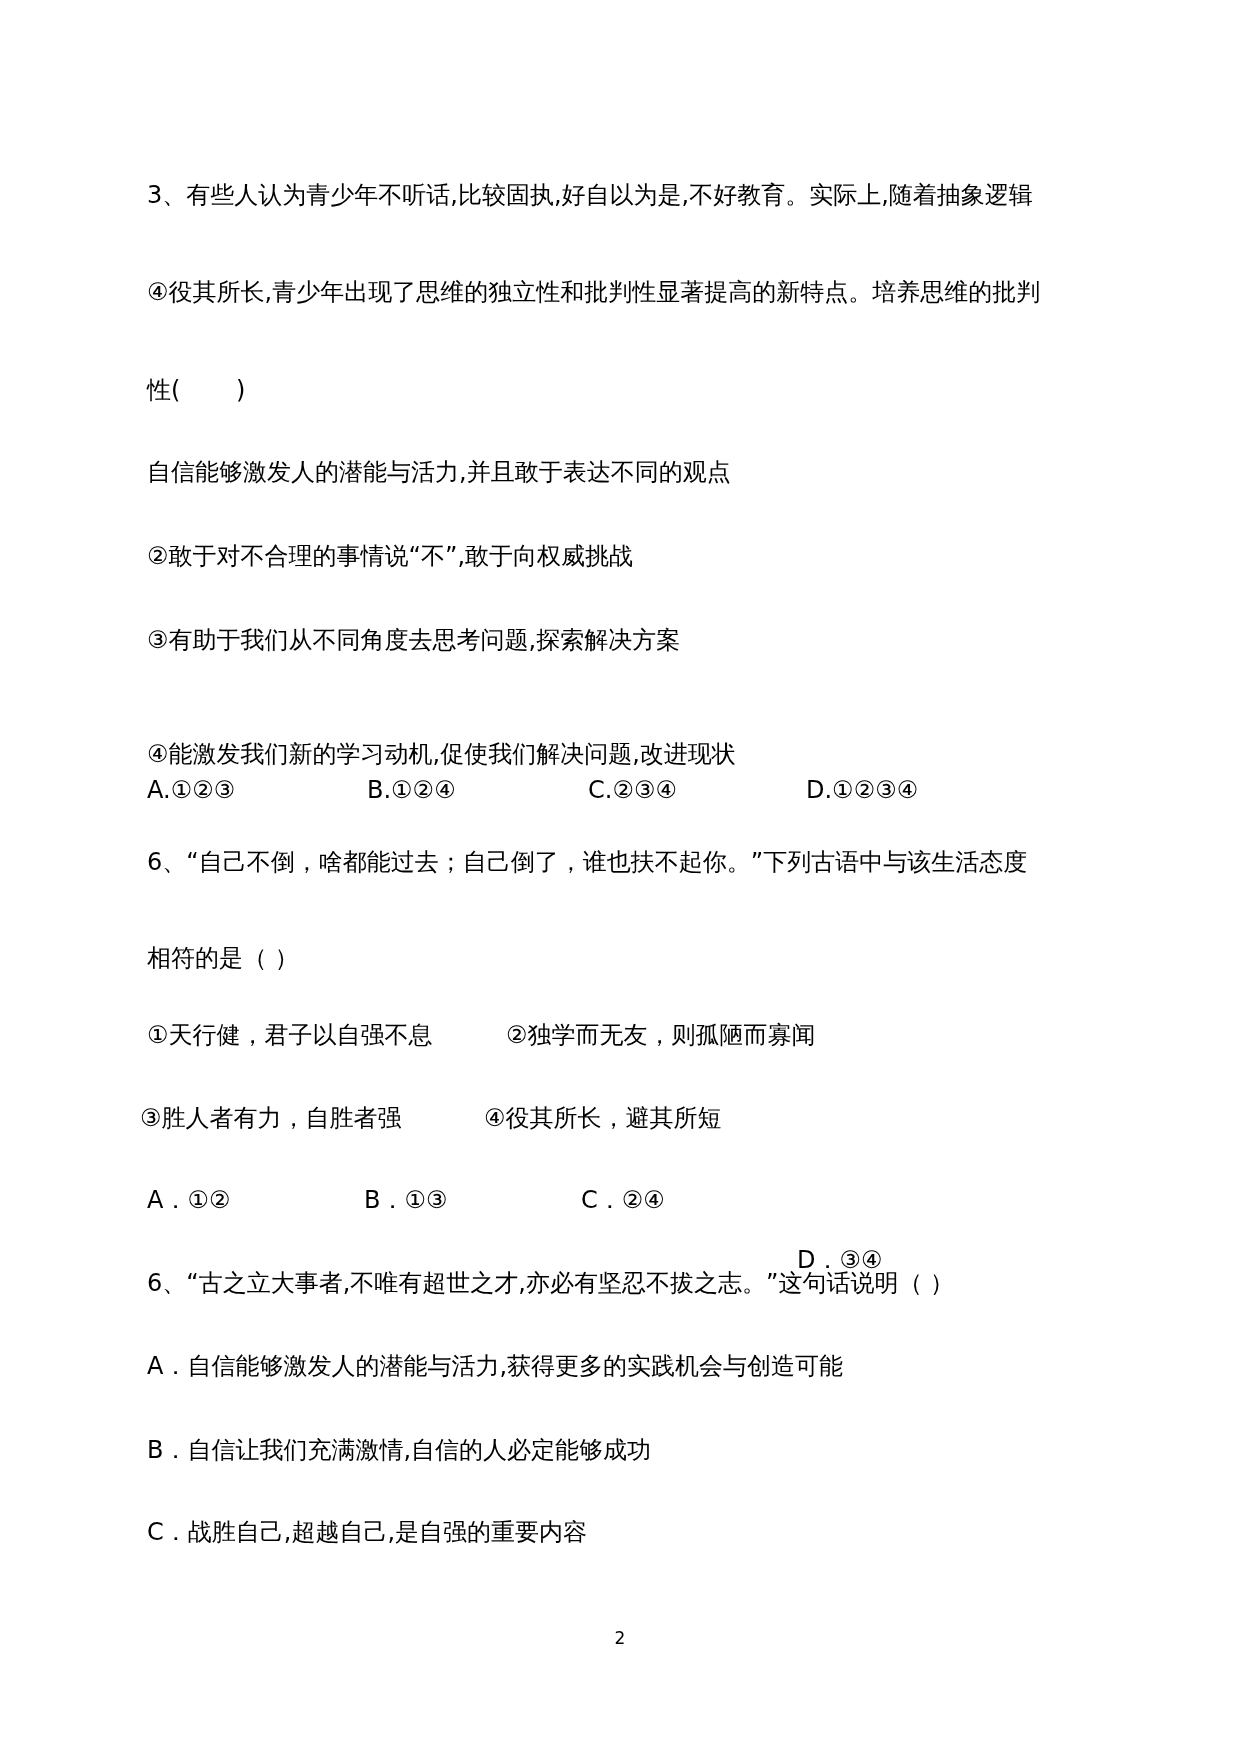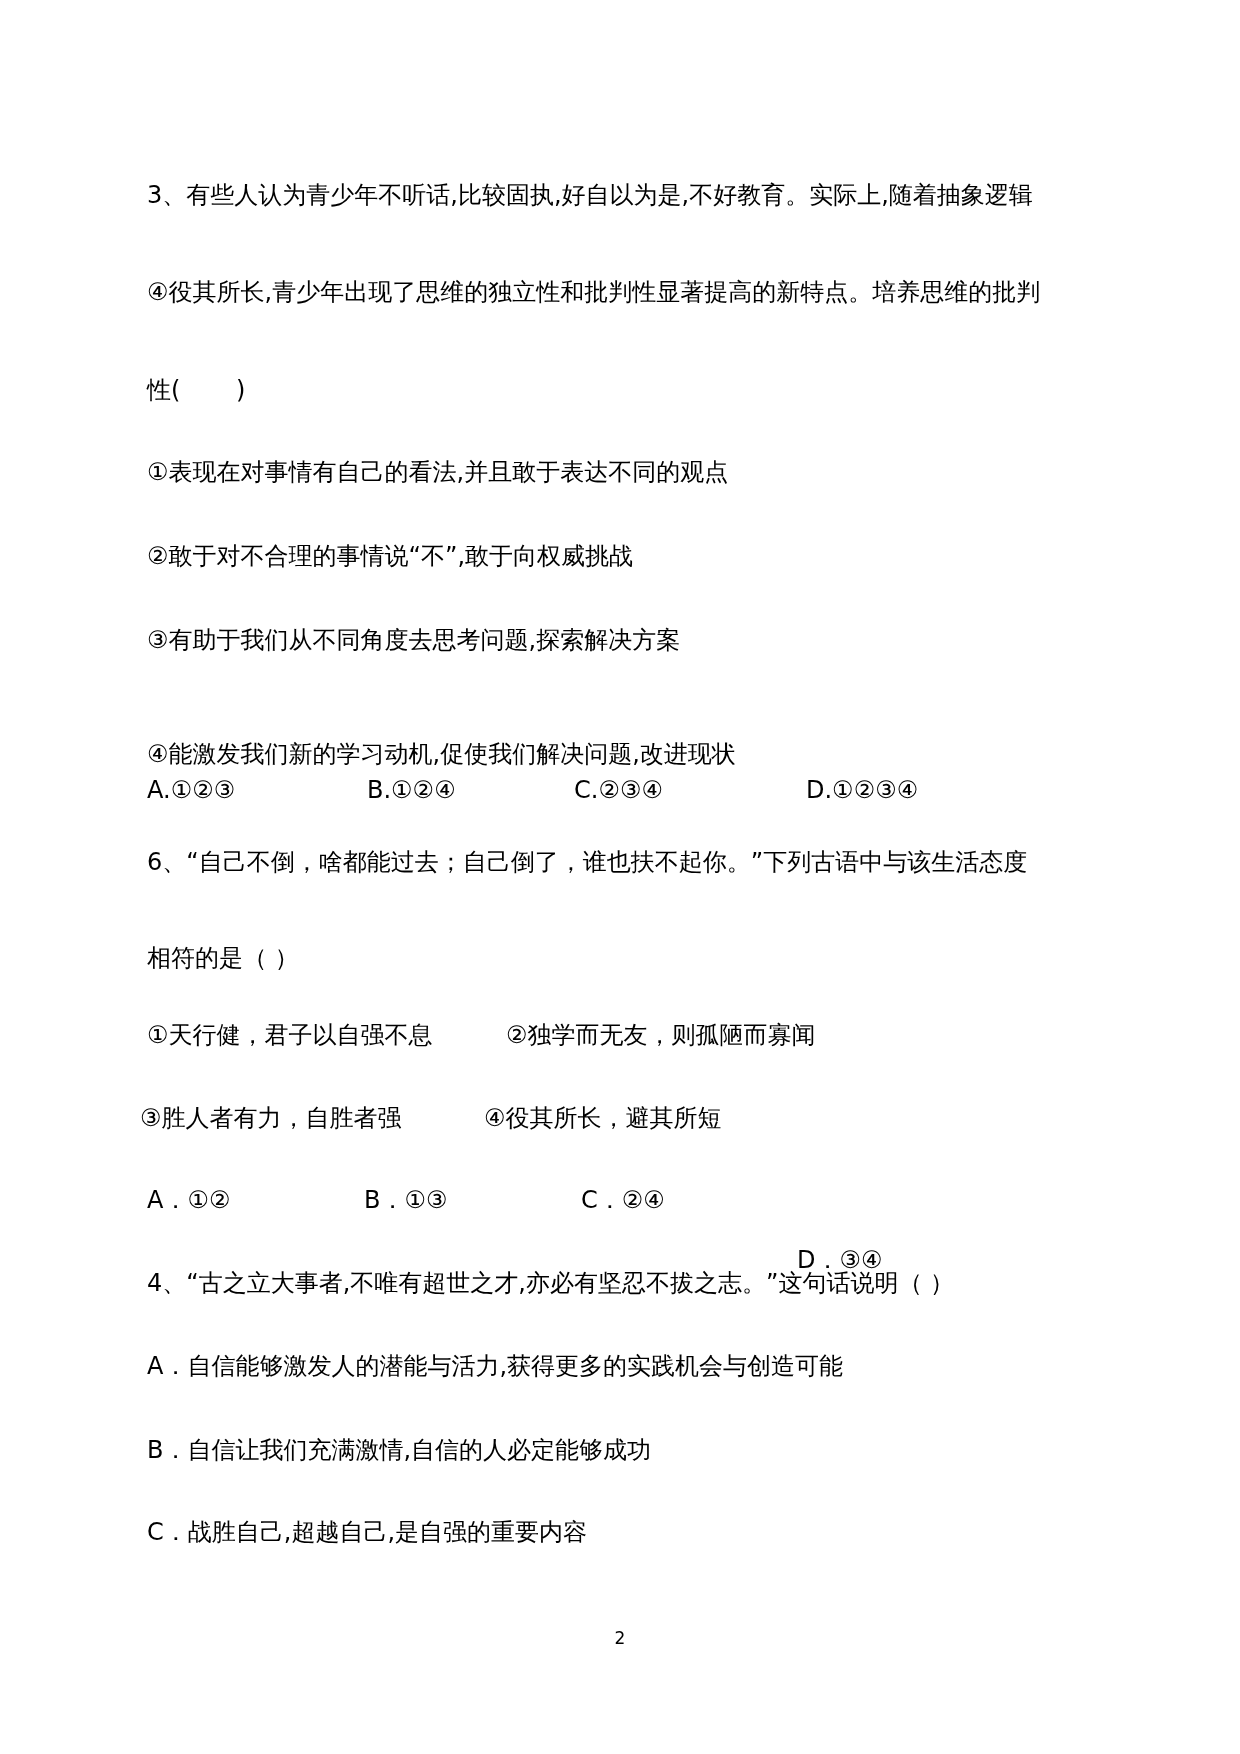--- a/index.html
+++ b/index.html
@@ -22,44 +22,44 @@
   </style>
 </head>
 <body>
 
 <div>
 
   <div>
     <div class="line" style="top:179px">3、有些人认为青少年不听话,比较固执,好自以为是,不好教育。实际上,随着抽象逻辑</div>
     <div class="line" style="top:276px">④役其所长,青少年出现了思维的独立性和批判性显著提高的新特点。培养思维的批判</div>
     <div class="line" style="top:374px">性(　　 )</div>
-    <div class="line" style="top:456px">①表现在对事情有自己的看法,并且敢于表达不同的观点</div>
+    <div class="line" style="top:456px">自信能够激发人的潜能与活力,并且敢于表达不同的观点</div>
     <div class="line" style="top:540px">②敢于对不合理的事情说“不”,敢于向权威挑战</div>
     <div class="line" style="top:624px">③有助于我们从不同角度去思考问题,探索解决方案</div>
     <div class="line" style="top:738px">④能激发我们新的学习动机,促使我们解决问题,改进现状</div>
     <div class="opt" style="left:147px; top:774px">A.①②③</div>
     <div class="opt" style="left:367px; top:774px">B.①②④</div>
-    <div class="opt" style="left:574px; top:774px">C.②③④</div>
+    <div class="opt" style="left:588px; top:774px">C.②③④</div>
     <div class="opt" style="left:806px; top:774px">D.①②③④</div>
   </div>
 
   <div>
     <div class="line" style="top:846px">6、“自己不倒，啥都能过去；自己倒了，谁也扶不起你。”下列古语中与该生活态度</div>
     <div class="line" style="top:942px">相符的是（ ）</div>
     <div class="opt" style="left:147px; top:1019px">①天行健，君子以自强不息</div>
     <div class="opt" style="left:506px; top:1019px">②独学而无友，则孤陋而寡闻</div>
     <div class="opt" style="left:140px; top:1102px">③胜人者有力，自胜者强</div>
     <div class="opt" style="left:484px; top:1102px">④役其所长，避其所短</div>
     <div class="opt" style="left:147px; top:1184px">A．①②</div>
     <div class="opt" style="left:364px; top:1184px">B．①③</div>
     <div class="opt" style="left:581px; top:1184px">C．②④</div>
     <div class="opt" style="left:797px; top:1244px">D．③④</div>
   </div>
 
   <div>
-    <div class="line" style="top:1267px">4、“古之立大事者,不唯有超世之才,亦必有坚忍不拔之志。”这句话说明（ ）</div>
+    <div class="line" style="top:1267px">6、“古之立大事者,不唯有超世之才,亦必有坚忍不拔之志。”这句话说明（ ）</div>
     <div class="line" style="top:1350px">A．自信能够激发人的潜能与活力,获得更多的实践机会与创造可能</div>
     <div class="line" style="top:1434px">B．自信让我们充满激情,自信的人必定能够成功</div>
     <div class="line" style="top:1516px">C．战胜自己,超越自己,是自强的重要内容</div>
   </div>
 
   <div class="page-num">2</div>
 </div>
 
 </body></html>

